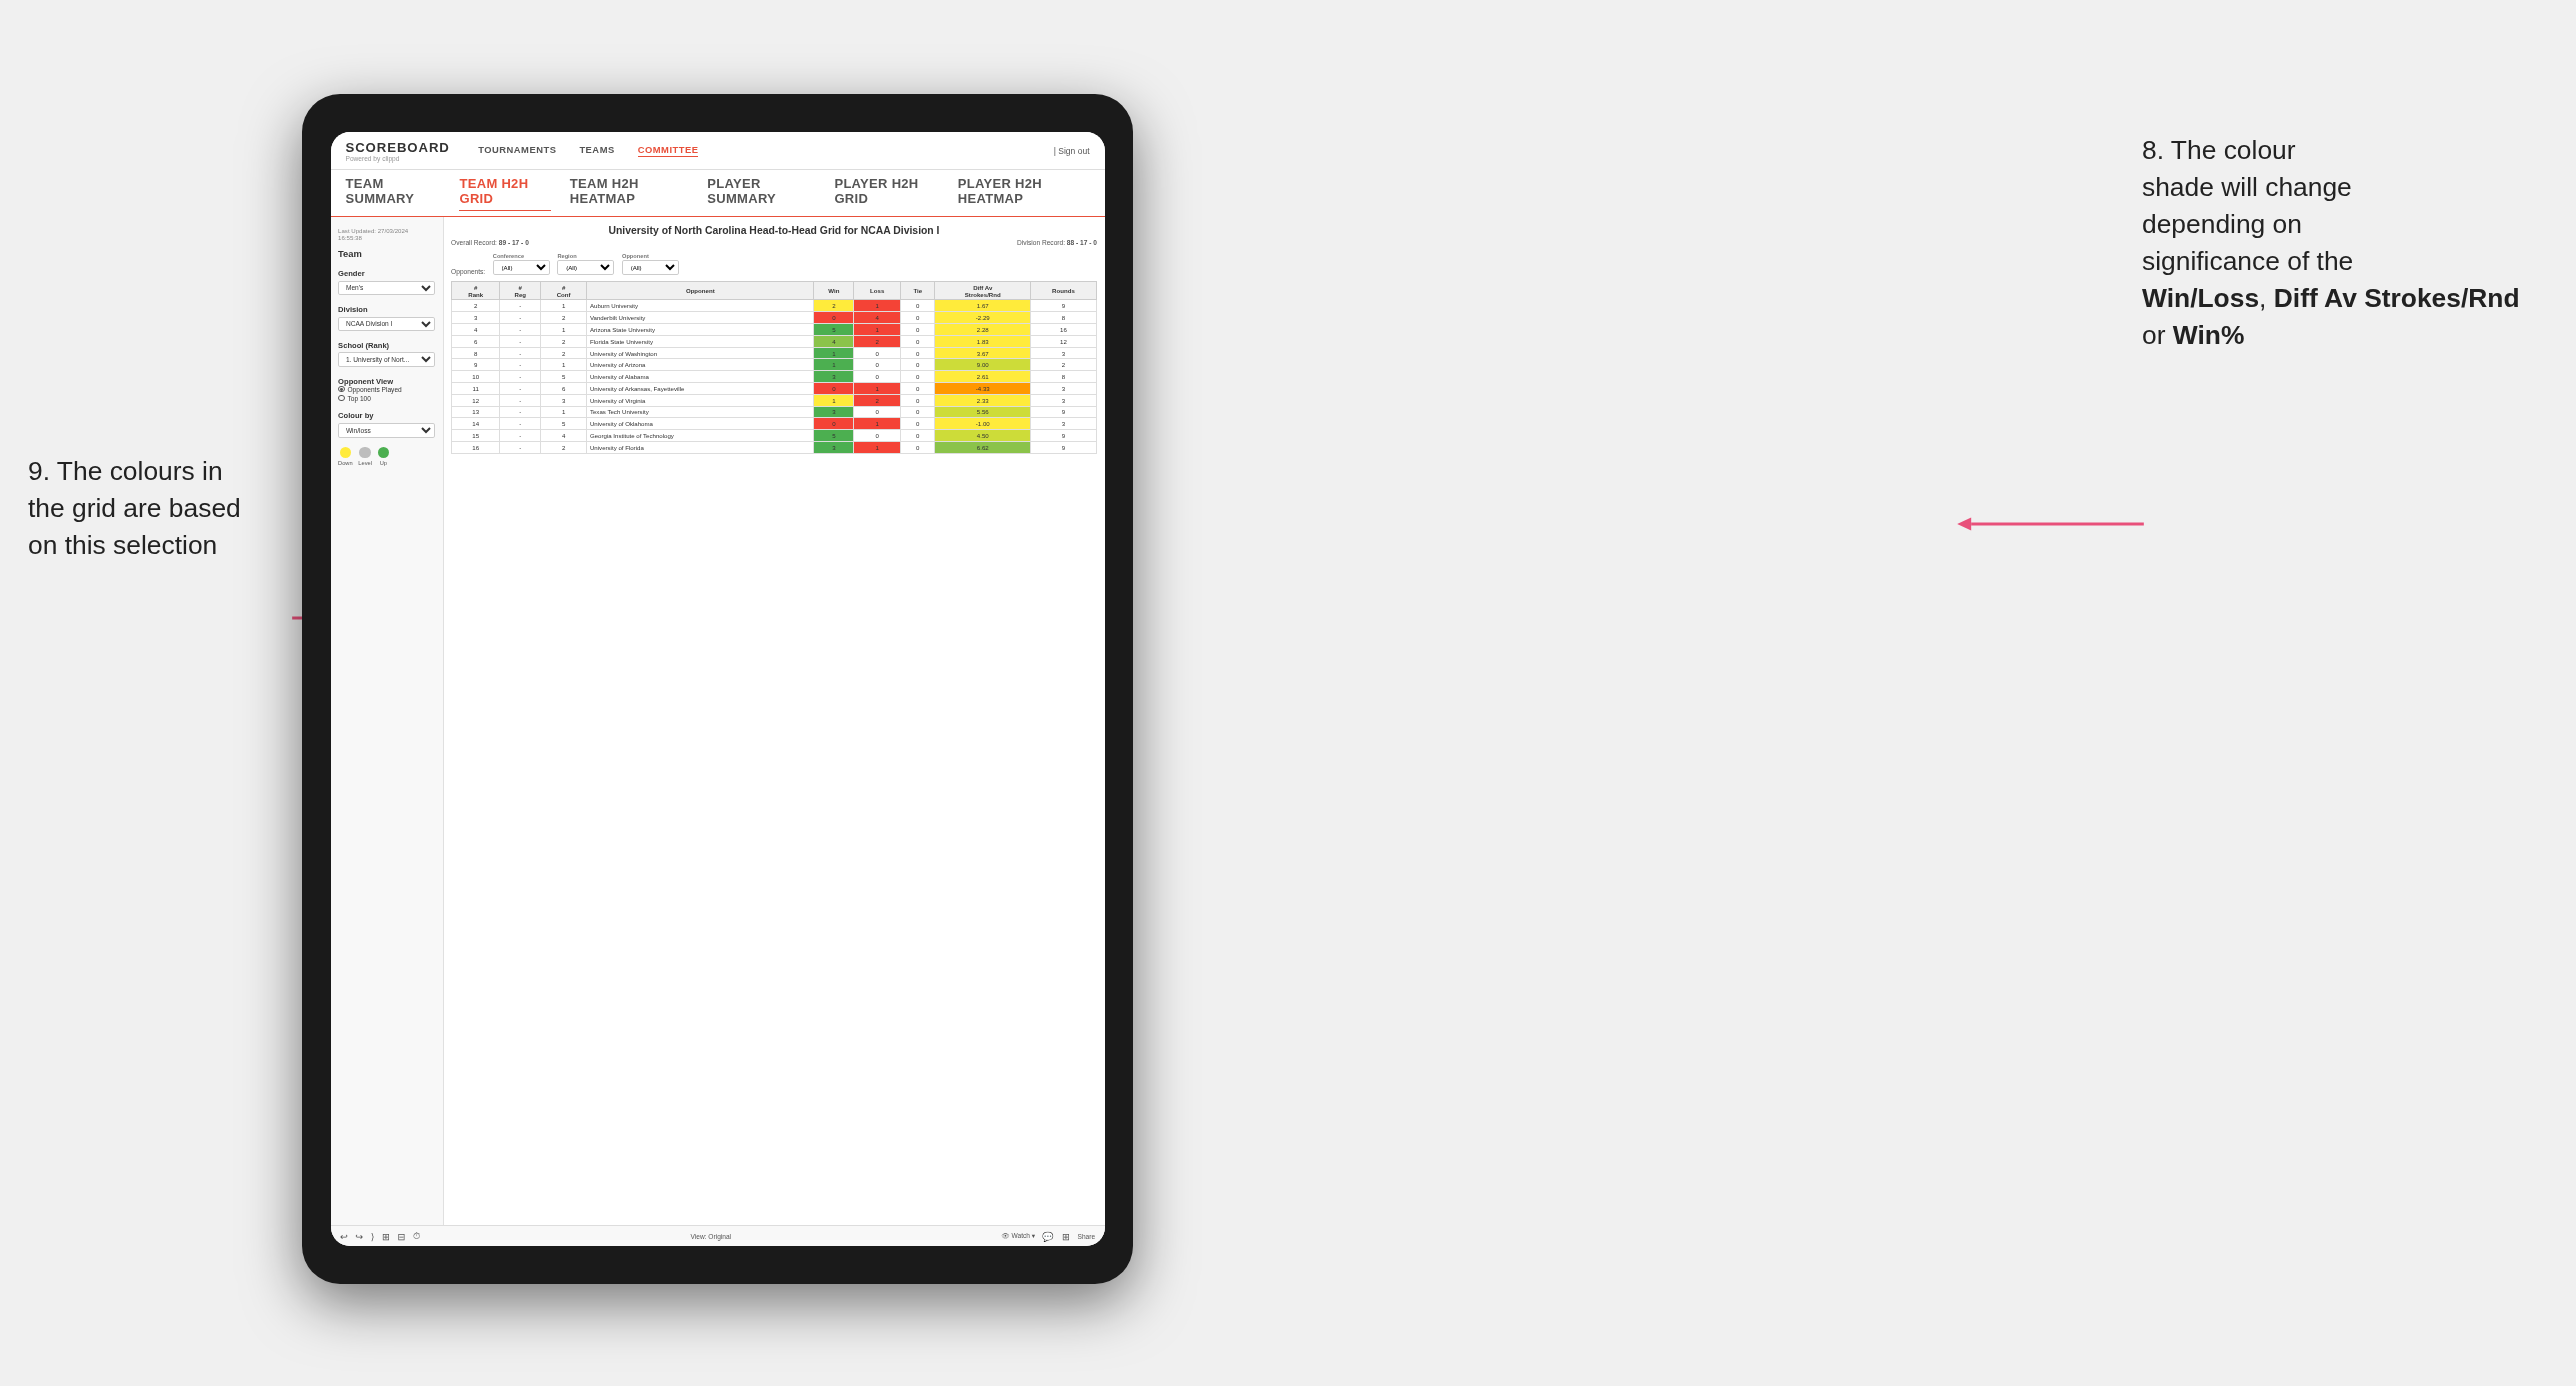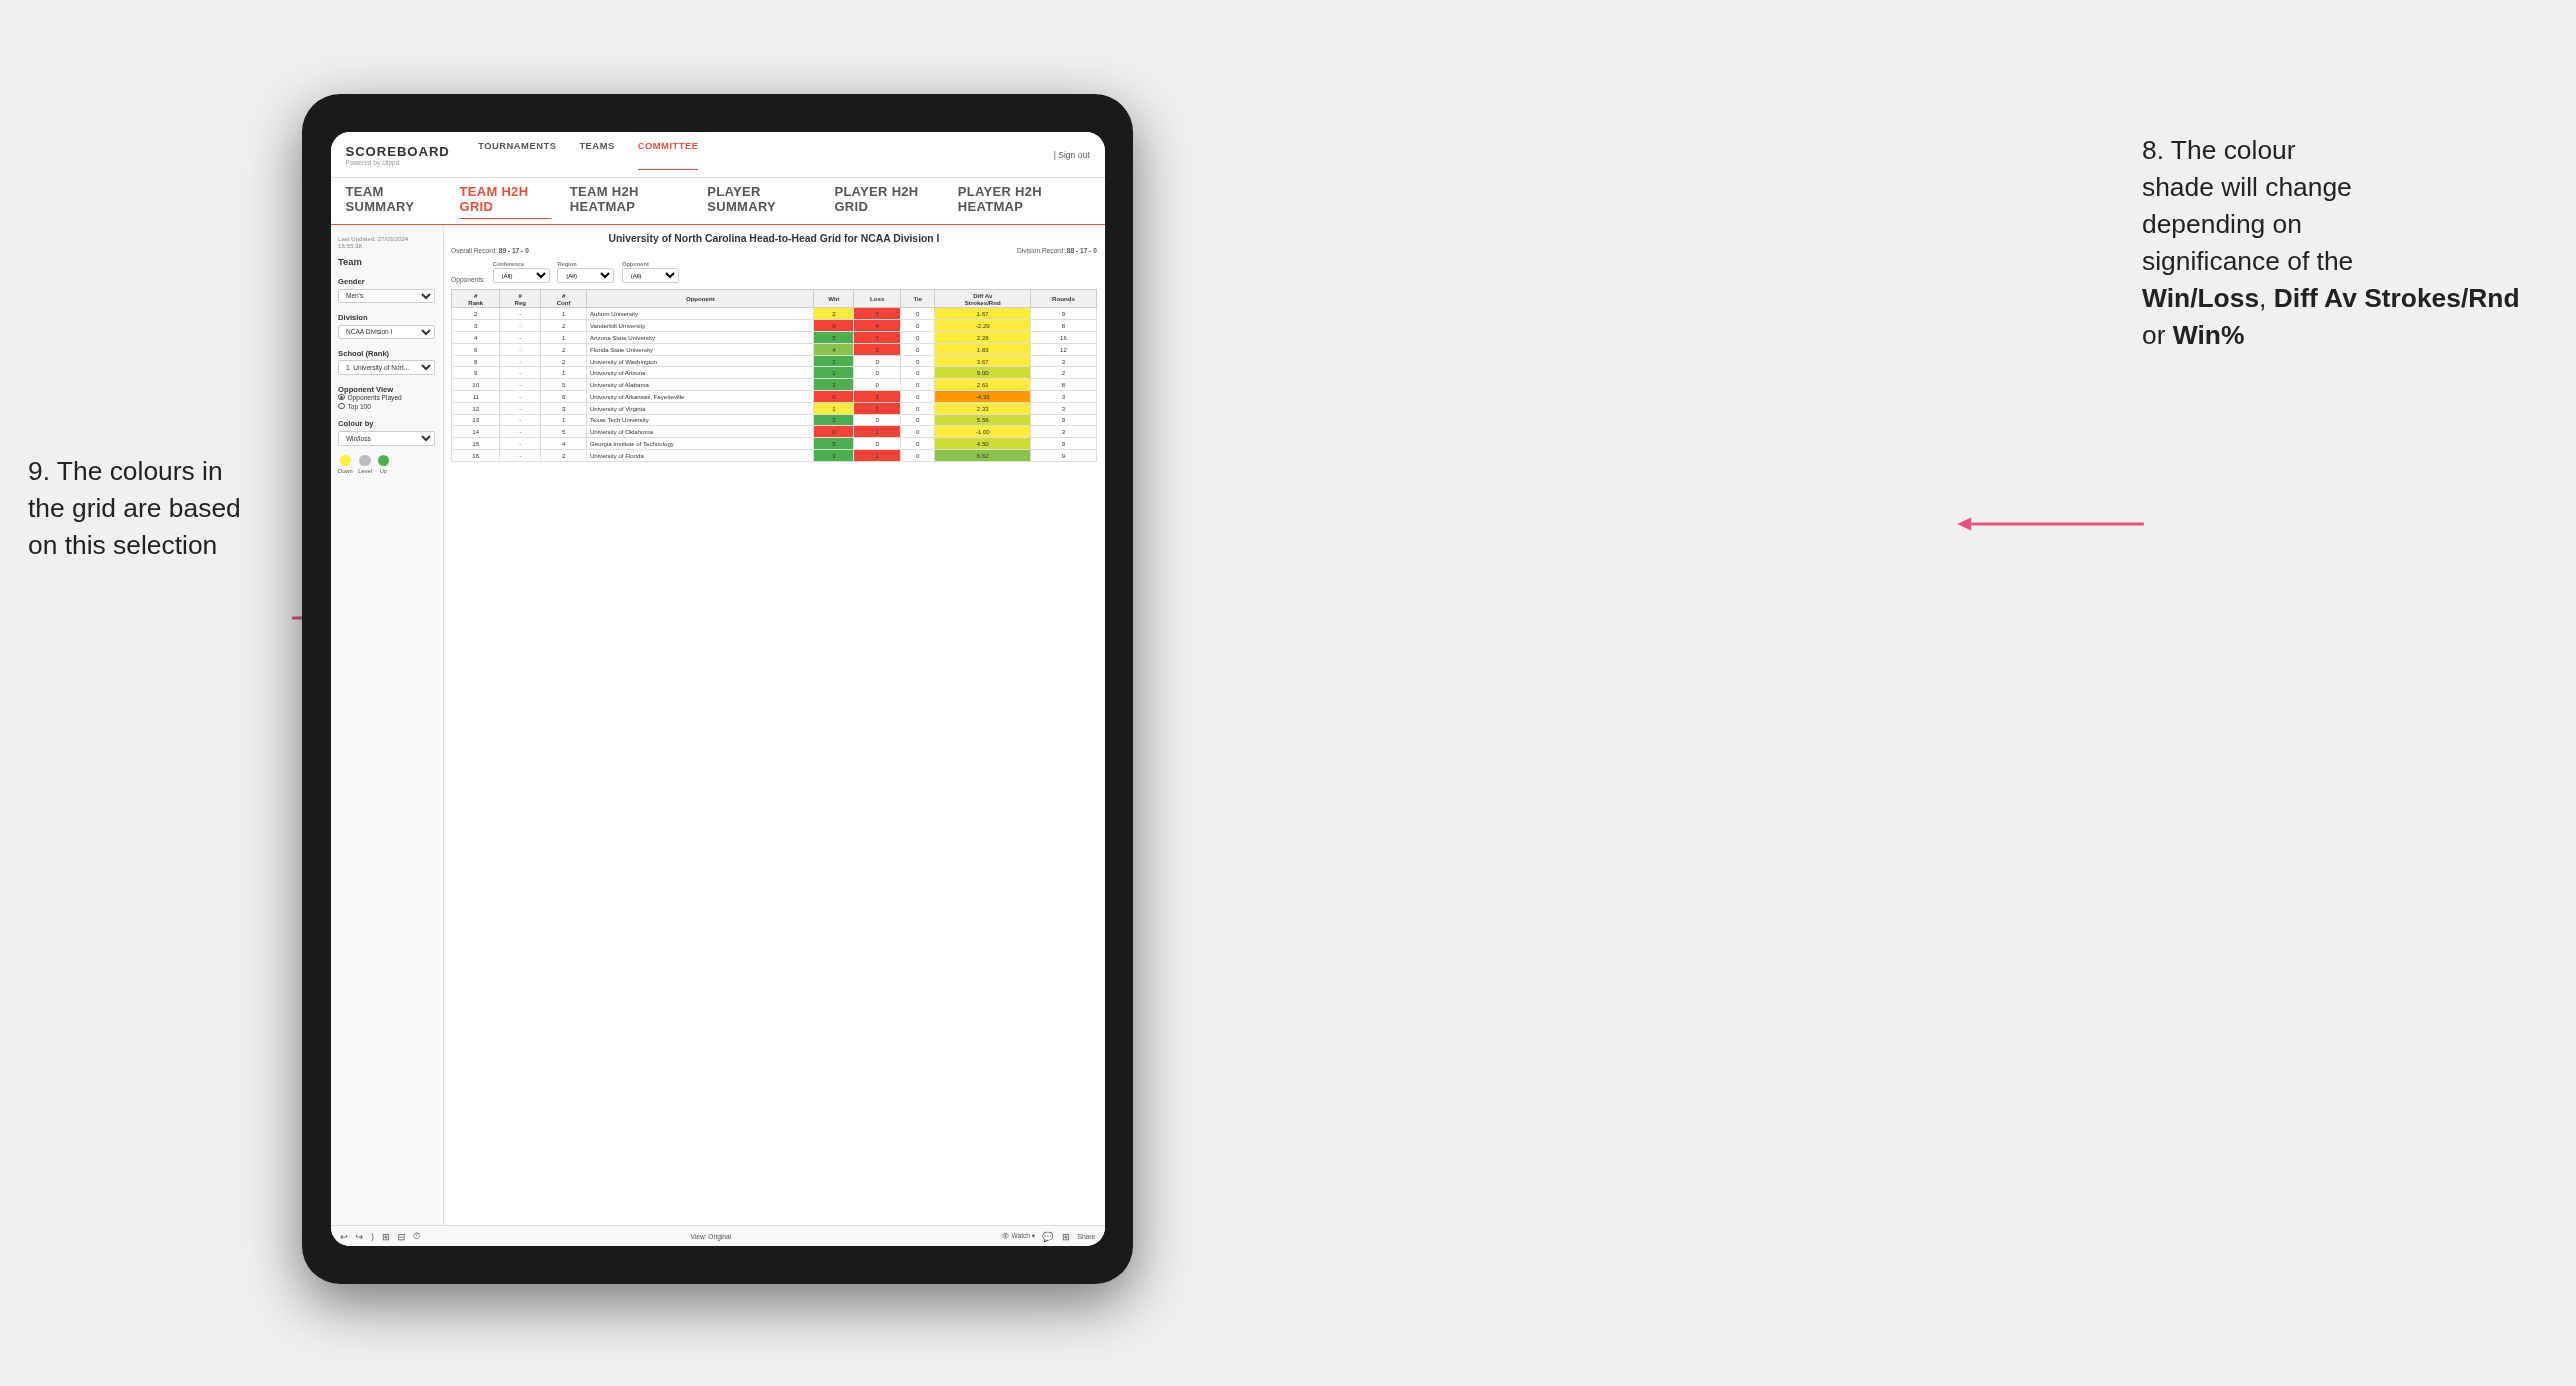--- a/index.html
+++ b/index.html
@@ -104,21 +104,21 @@
       color: #555;
       cursor: pointer;
       text-transform: uppercase;
       font-weight: 600;
       letter-spacing: 0.5px;
     }
 
     .nav-item.active {
       color: #e8503a;
       border-bottom: 1.9px solid #e8503a;
-      padding-bottom: 18px;
+      padding-bottom: 1px;
     }
 
     .nav-spacer { flex: 1; }
 
     .sign-out {
       font-size: 8.5px;
       color: #555;
       cursor: pointer;
     }
 

